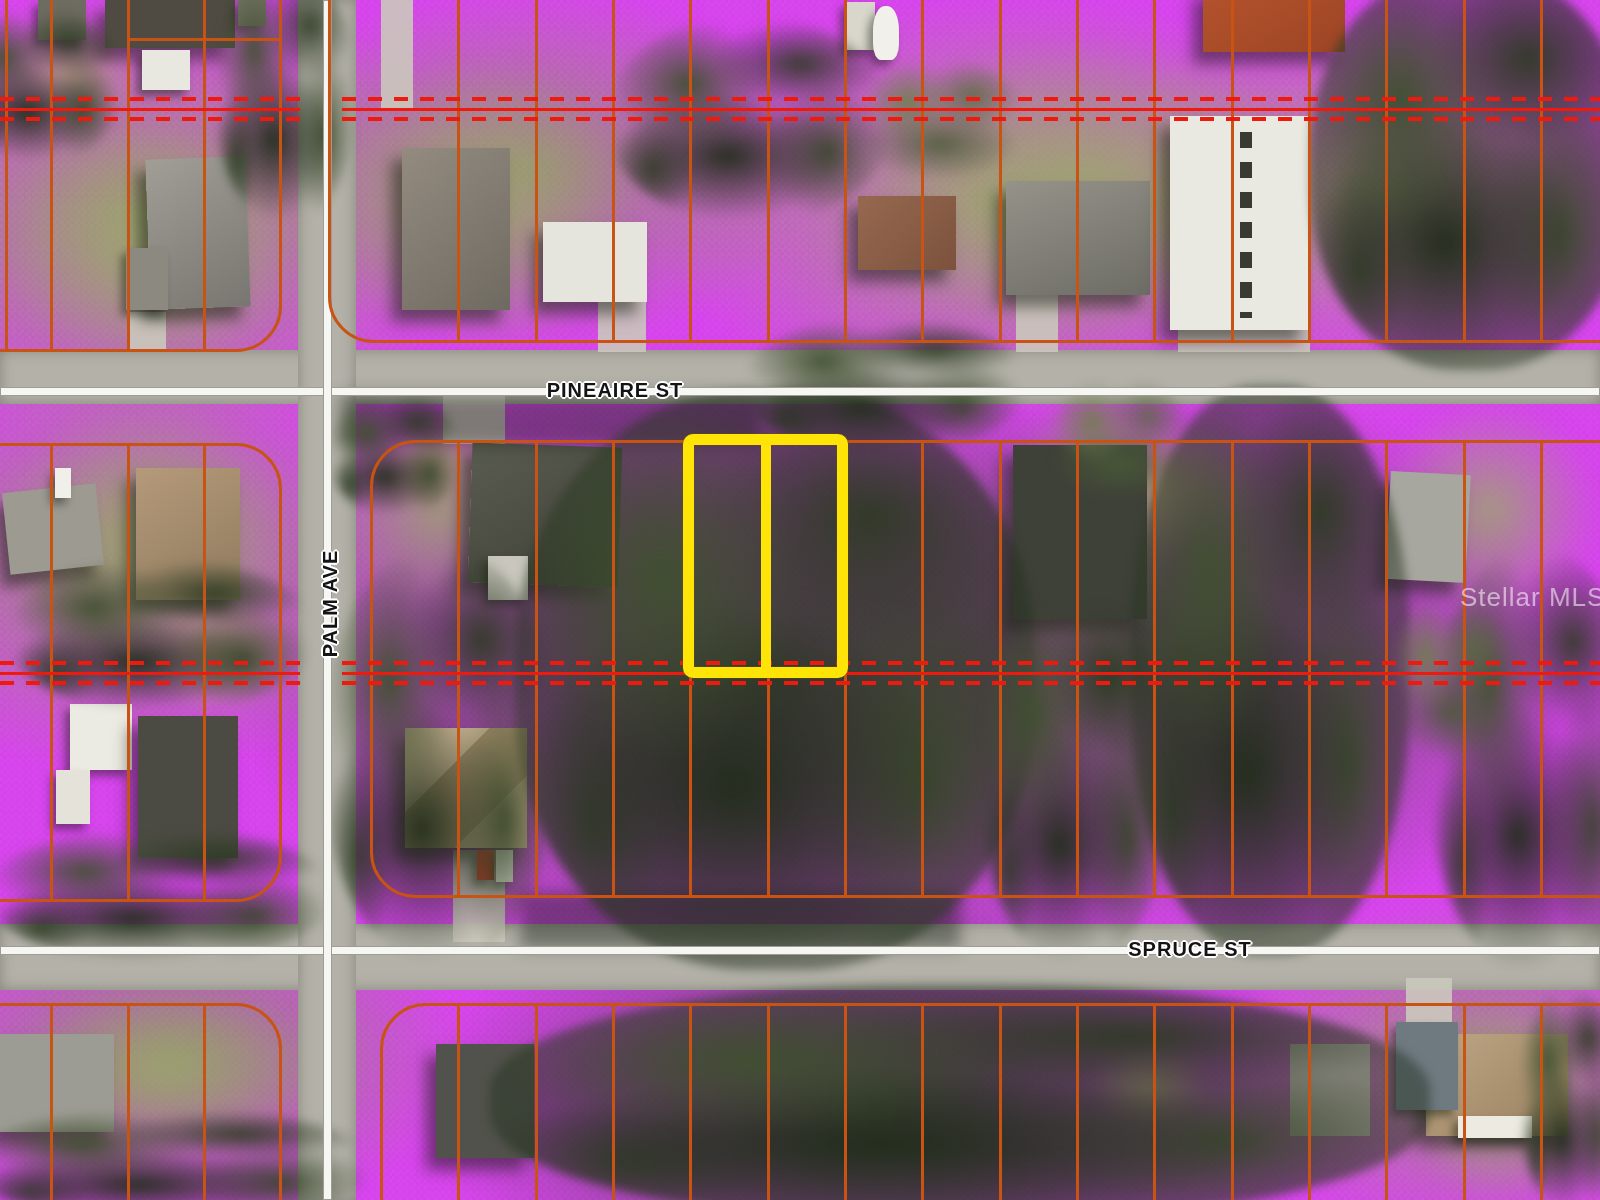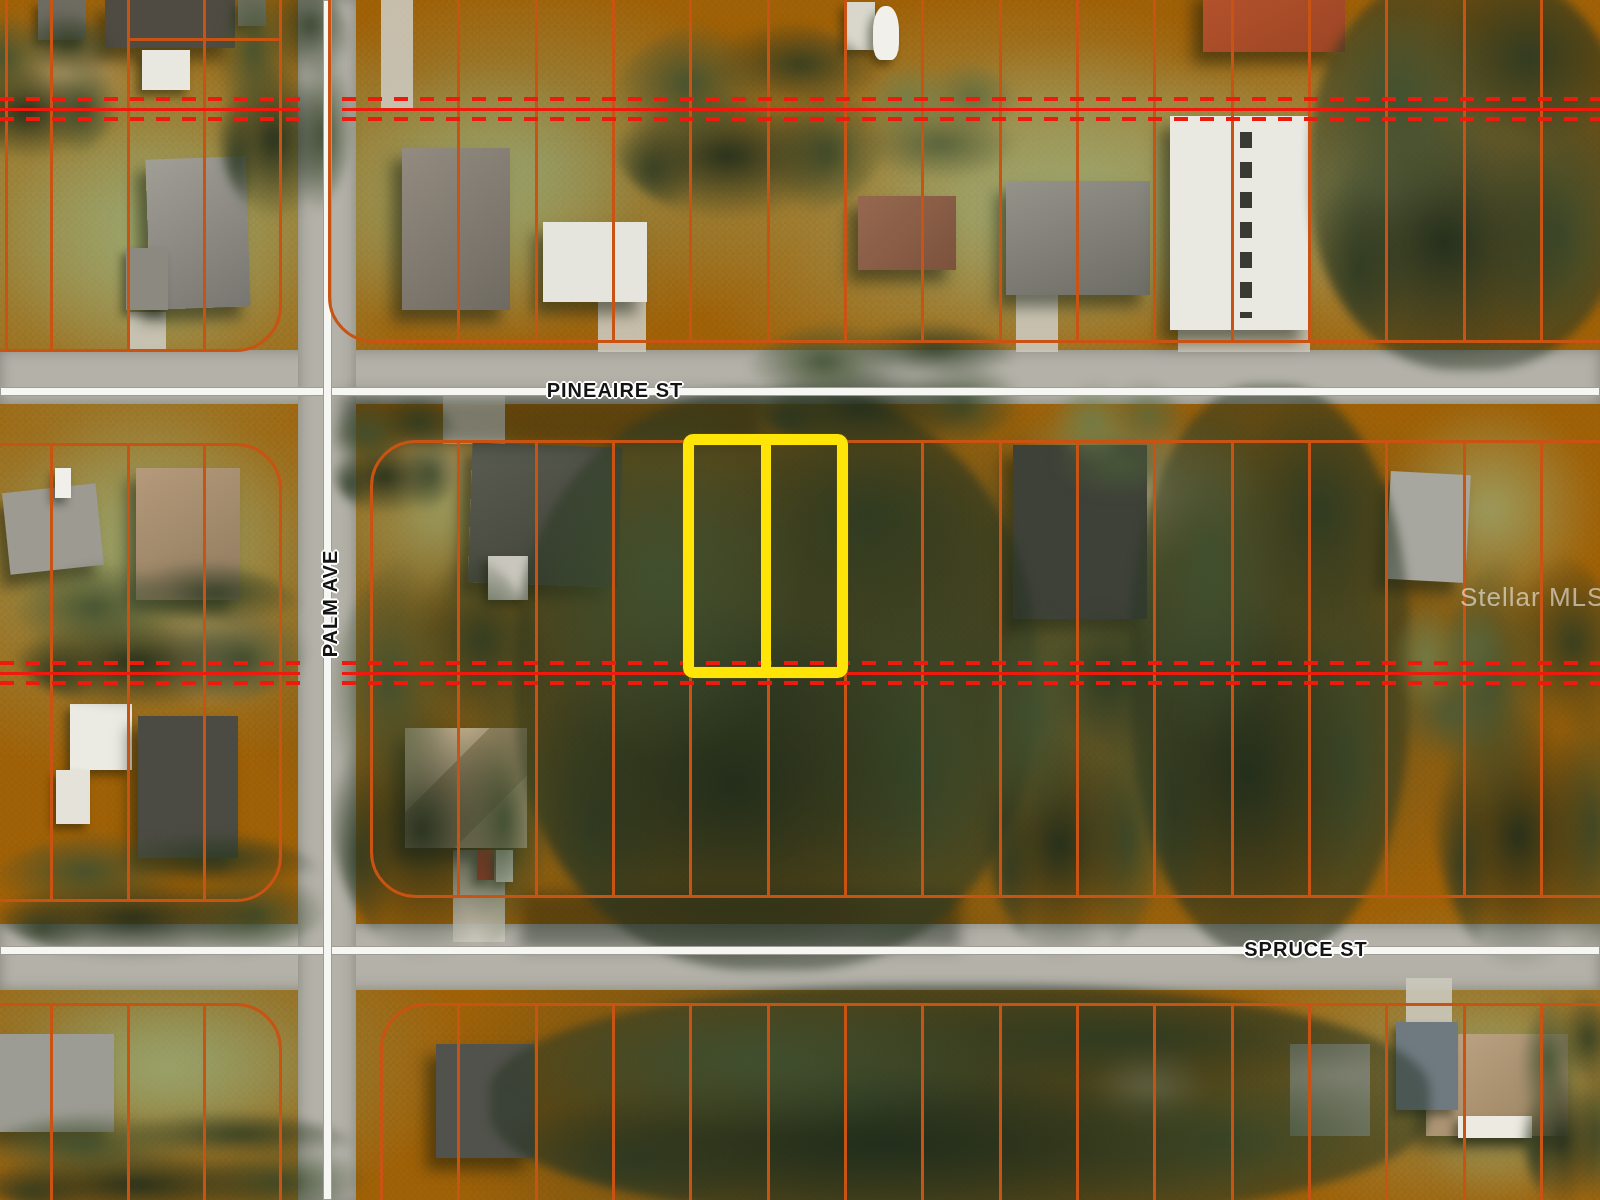--- a/index.html
+++ b/index.html
@@ -1,18 +1,18 @@
 <!DOCTYPE html>
 <html style="--lot-line: #c85312; --plat-boundary: #ee1a0e; --highlight: #ffe408; --road-centerline: #f6f6f2;"><head>
 <meta charset="utf-8">
 <style>
   html,body{margin:0;padding:0;background:#222;}
   .map{
     position:relative;width:1600px;height:1200px;overflow:hidden;
-    background-color:#a16207;
+    background-color:#d946ef;
     font-family:"Liberation Sans",sans-serif;
   }
   .abs{position:absolute;}
   
   .ground{
     position:absolute;inset:0;
     background-image:
       radial-gradient(500px 330px at 9% 18%, rgba(154,163,106,.9), rgba(154,163,106,0) 70%),
       radial-gradient(420px 260px at 33% 14%, rgba(146,156,102,.85), rgba(146,156,102,0) 70%),
       radial-gradient(520px 300px at 63% 17%, rgba(160,167,112,.9), rgba(160,167,112,0) 70%),
@@ -255,17 +255,17 @@
   <i class="reddash" style="left:342px;top:661px;width:1258px"></i>
   <i class="redsolid" style="left:342px;top:672px;width:1258px"></i>
   <i class="reddash" style="left:342px;top:681px;width:1258px"></i>
 
   <div class="hilite">
     <div class="mid"></div>
   </div>
 
   <div class="stlabel" style="left:505px;top:379px;width:220px">PINEAIRE ST</div>
   <div class="stlabel rot" style="left:235px;top:592px;width:190px">PALM AVE</div>
-  <div class="stlabel" style="left:1196px;top:938px;width:220px">SPRUCE ST</div>
+  <div class="stlabel" style="left:1080px;top:938px;width:220px">SPRUCE ST</div>
 
   <div class="wm" style="left:1460px;top:582px">Stellar MLS</div>
 
 </div>
 
 </body></html>

